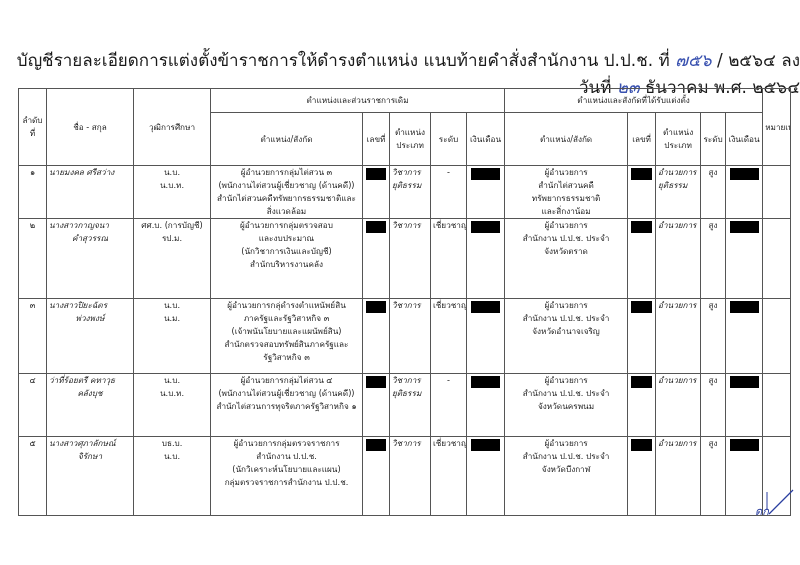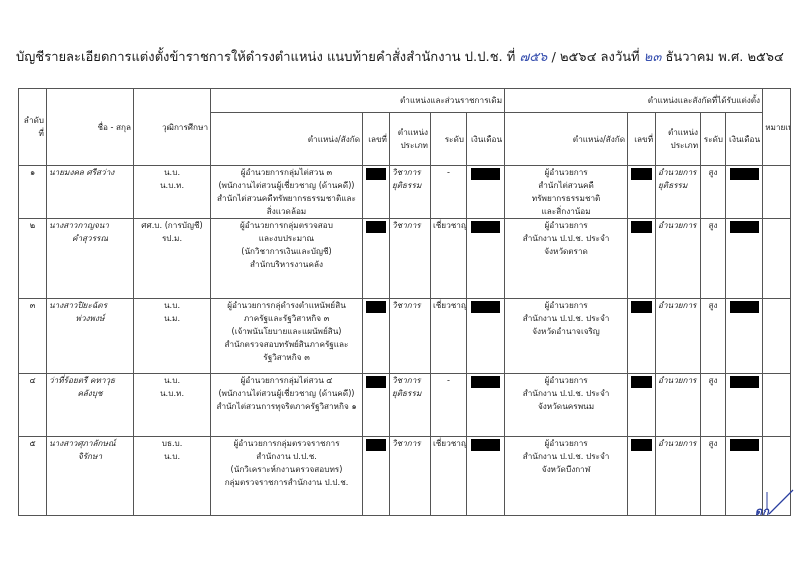--- a/index.html
+++ b/index.html
@@ -1,44 +1,44 @@
 <!DOCTYPE html>
 <html><head>
   <meta charset="utf-8">
   <style>
     html, body { margin: 0; padding: 0; }
     body {
       width: 800px; height: 565px; background: #ffffff; position: relative; overflow: hidden;
       font-family: "DejaVu Sans", sans-serif; color: #1a1a1a;
     }
     .title {
-      position: absolute; left: 0; top: 46px; width: 800px; text-align: center;
-      font-size: 13px; letter-spacing: 0;
+      position: absolute; left: 0; top: 46px; width: 800px; text-align: right;
+      font-size: 17px; letter-spacing: 0;
     }
     .title .hand { color: #3a52b0; font-style: italic; }
     table.grid {
       position: absolute; left: 18px; top: 88px; width: 772px;
       border-collapse: collapse; table-layout: fixed;
       font-size: 8.2px; line-height: 13px;
     }
     table.grid th, table.grid td {
       border: 1px solid #555; padding: 0 2px; vertical-align: top; overflow: hidden;
       font-weight: normal;
     }
-    table.grid th { vertical-align: middle; text-align: right; }
+    table.grid th { vertical-align: middle; text-align: center; }
     table.grid td { border-top: 1px solid #555; border-bottom: 1px solid #555; }
     .c { text-align: center; }
     .l { text-align: left; font-style: italic; }
     .r { text-align: center; }
     .redact { display: inline-block; background: #000; width: 90%; height: 12px; margin-top: 2px; }
     .line { display: block; }
     .sig {
       position: absolute; left: 755px; top: 488px; width: 40px; height: 32px;
     }
-    .sig-text { position: absolute; left: 0; top: 14px; color: #2b3fa0; font-size: 11px; font-style: italic; font-weight: bold; }
+    .sig-text { position: absolute; left: 0; top: 14px; color: #2b3fa0; font-size: 11px; font-style: italic; }
     td.pad { padding-top: 4px; }
   </style>
 </head>
 <body>
 
 <div class="title">
   <span>บัญชีรายละเอียดการแต่งตั้งข้าราชการให้ดำรงตำแหน่ง แนบท้ายคำสั่งสำนักงาน ป.ป.ช. ที่</span>
   <span class="hand">๗๕๖</span>
   <span>/ ๒๕๖๔ ลงวันที่</span>
   <span class="hand">๒๓</span>
@@ -232,21 +232,21 @@
           <span class="line">นางสาวศุภาลักษณ์</span>
           <span class="line r">จิรักษา</span>
         </td>
         <td class="c pad">
           <span class="line">บธ.บ.</span>
           <span class="line">น.บ.</span>
         </td>
         <td class="c pad">
           <span class="line">ผู้อำนวยการกลุ่มตรวจราชการ</span>
           <span class="line">สำนักงาน ป.ป.ช.</span>
-          <span class="line">(นักวิเคราะห์กงานตรวจสอบทร)</span>
+          <span class="line">(นักวิเคราะห์นโยบายและแผน)</span>
           <span class="line">กลุ่มตรวจราชการสำนักงาน ป.ป.ช.</span>
         </td>
         <td class="c"><span class="redact"></span></td>
         <td class="l pad">
           <span class="line">วิชาการ</span>
         </td>
         <td class="c pad">เชี่ยวชาญ</td>
         <td class="c"><span class="redact"></span></td>
         <td class="c pad">
           <span class="line">ผู้อำนวยการ</span>

